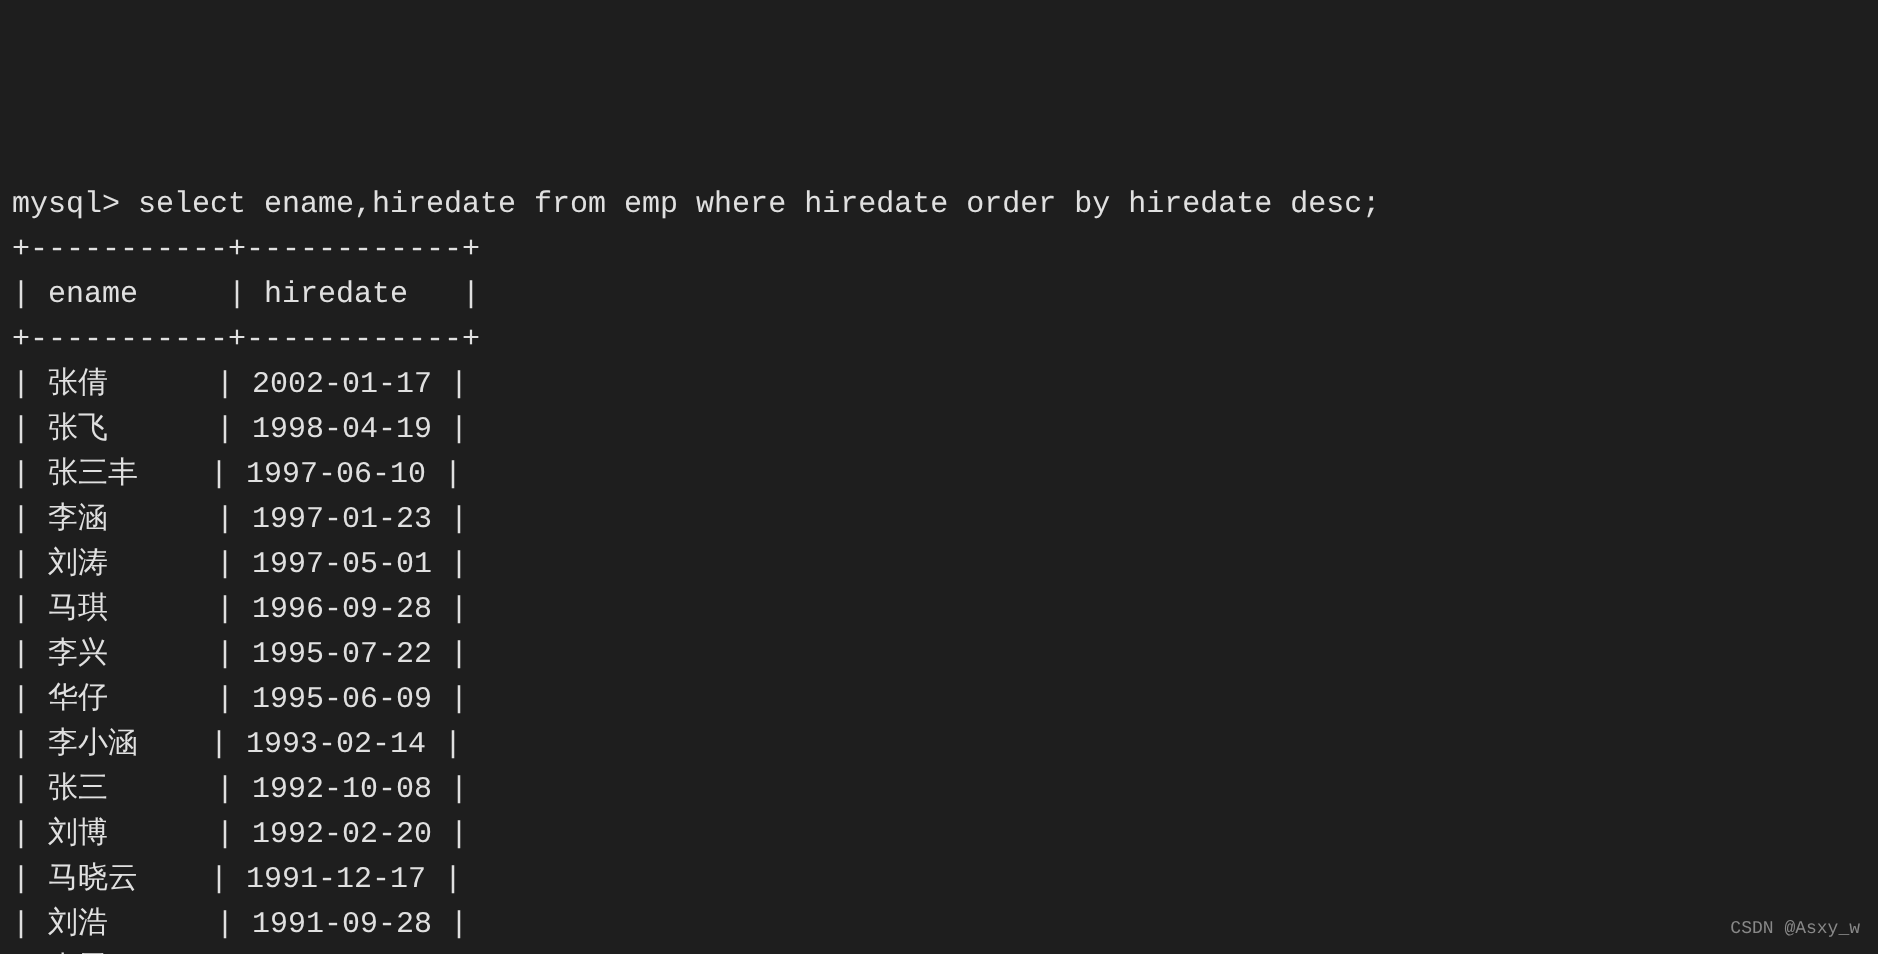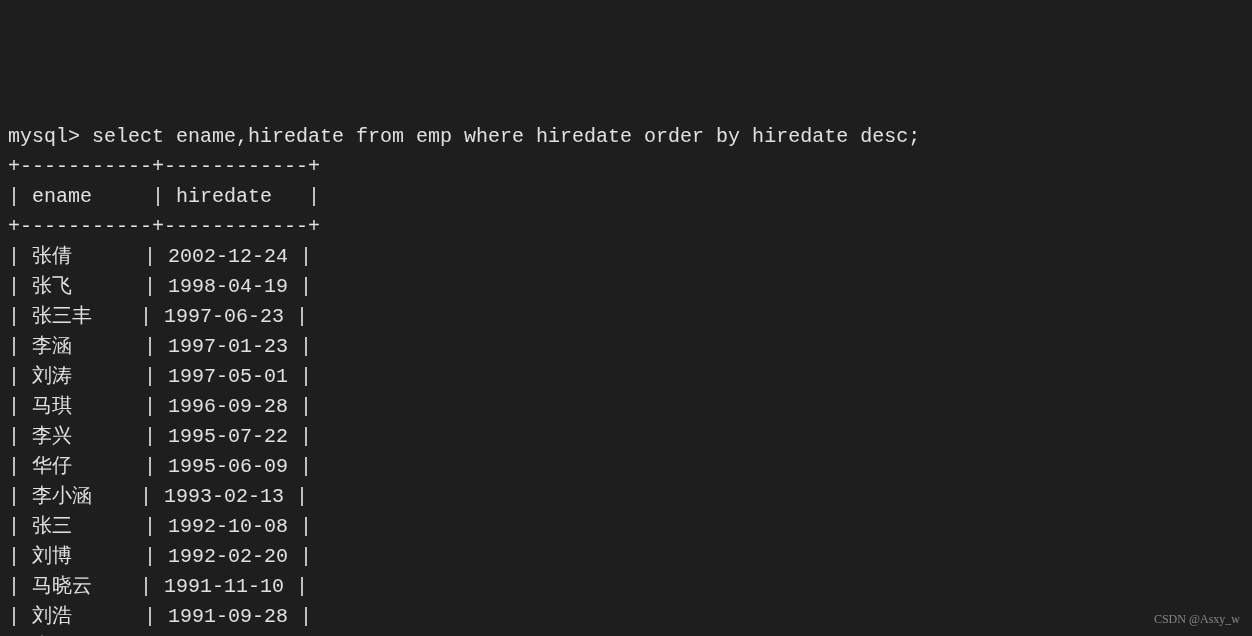--- a/index.html
+++ b/index.html
@@ -21,44 +21,44 @@
     }
     .terminal-output {
       white-space: pre;
     }
     .watermark {
       position: absolute;
       bottom: 8px;
       right: 12px;
       font-size: 12px;
       color: #888;
-      font-family: Liberation Serif, serif;
+      font-family: Liberation Mono, monospace;
     }
   </style>
 </head>
 <body>
 
 
 
 <div class="terminal-output"><span>mysql&gt; </span><span>select ename,hiredate from emp where hiredate order by hiredate desc;</span>
 <span>+-----------+------------+</span>
 <span>| ename     | hiredate   |</span>
 <span>+-----------+------------+</span>
-<span>| 张倩      | 2002-12-24 |</span>
+<span>| 张倩      | 2002-01-17 |</span>
 <span>| 张飞      | 1998-04-19 |</span>
-<span>| 张三丰    | 1997-06-23 |</span>
+<span>| 张三丰    | 1997-06-10 |</span>
 <span>| 李涵      | 1997-01-23 |</span>
 <span>| 刘涛      | 1997-05-01 |</span>
 <span>| 马琪      | 1996-09-28 |</span>
 <span>| 李兴      | 1995-07-22 |</span>
 <span>| 华仔      | 1995-06-09 |</span>
-<span>| 李小涵    | 1993-02-13 |</span>
+<span>| 李小涵    | 1993-02-14 |</span>
 <span>| 张三      | 1992-10-08 |</span>
 <span>| 刘博      | 1992-02-20 |</span>
-<span>| 马晓云    | 1991-11-10 |</span>
+<span>| 马晓云    | 1991-12-17 |</span>
 <span>| 刘浩      | 1991-09-28 |</span>
 <span>| 李雷      | 1991-04-02 |</span>
 
 </div>
 
 <div class="watermark">CSDN @Asxy_w</div>
 
 
 
 

